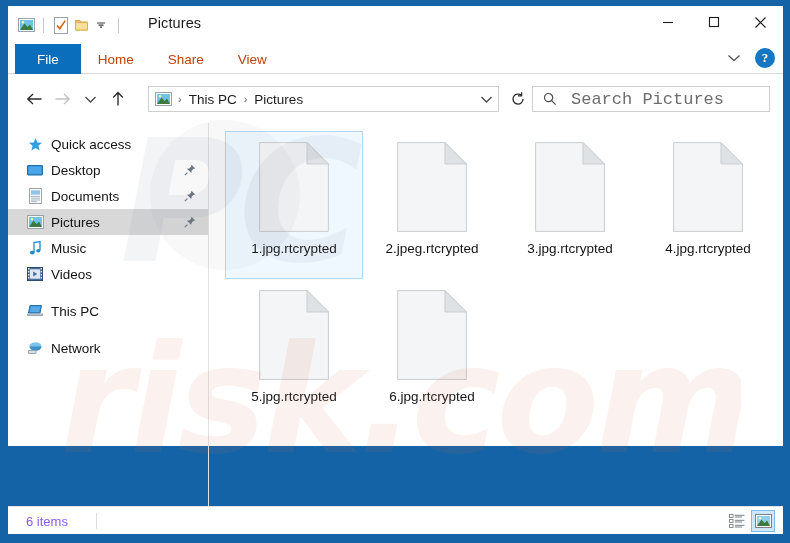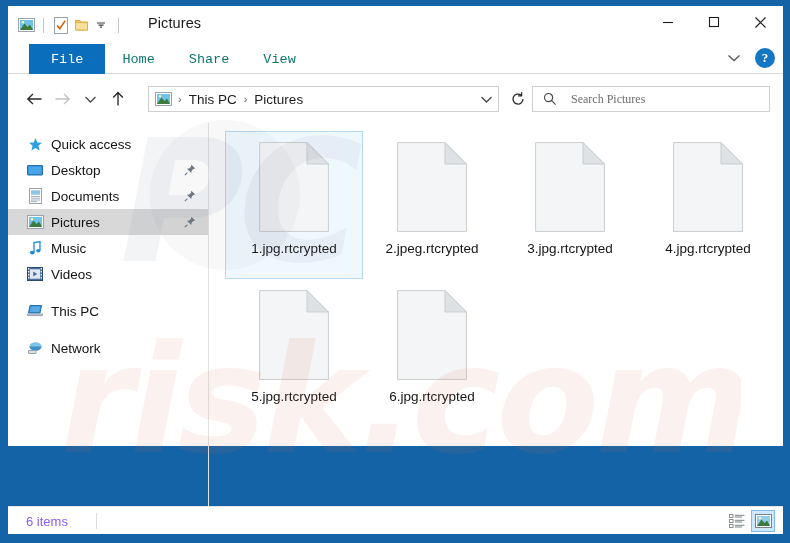--- a/index.html
+++ b/index.html
@@ -105,26 +105,26 @@
   }
 
   
   #ribbon {
     position: absolute;
     left: 0; top: 38px;
     width: 775px; height: 30px;
     background: #ffffff;
     border-bottom: 1px solid #d9d9d9;
   }
-  #tabs { position: absolute; left: 21px; top: 0; display: flex; height: 30px; font-family: Liberation Mono, monospace; }
+  #tabs { position: absolute; left: 7px; top: 0; display: flex; height: 30px; }
   .tab {
     height: 30px;
     display: flex; align-items: center; justify-content: center;
     font-size: 13.5px;
-    color: #0f766e;
+    color: #c2410c;
     padding: 0 17px;
   }
   .tab.file {
     background: #0b6ebd;
     color: #ffffff;
     padding: 0 22px;
   }
   #ribbon-right {
     position: absolute;
     right: 8px; top: 3px;
@@ -186,22 +186,22 @@
   #searchbox {
     position: absolute;
     left: 524px; top: 11px;
     width: 238px; height: 26px;
     border: 1px solid #cfcfcf;
     background: #ffffff;
     display: flex; align-items: center;
   }
   #search-input {
     border: 0; outline: 0;
-    font-family: Liberation Serif, serif;
-    font-size: 12px;
+    font-family: Liberation Mono, monospace;
+    font-size: 17px;
     color: #1b1b1b;
     background: transparent;
     flex: 1;
     padding-left: 6px;
   }
   #search-input::placeholder { color: #6d6d6d; opacity: 1; }
 
   
   #body {
     position: absolute;

